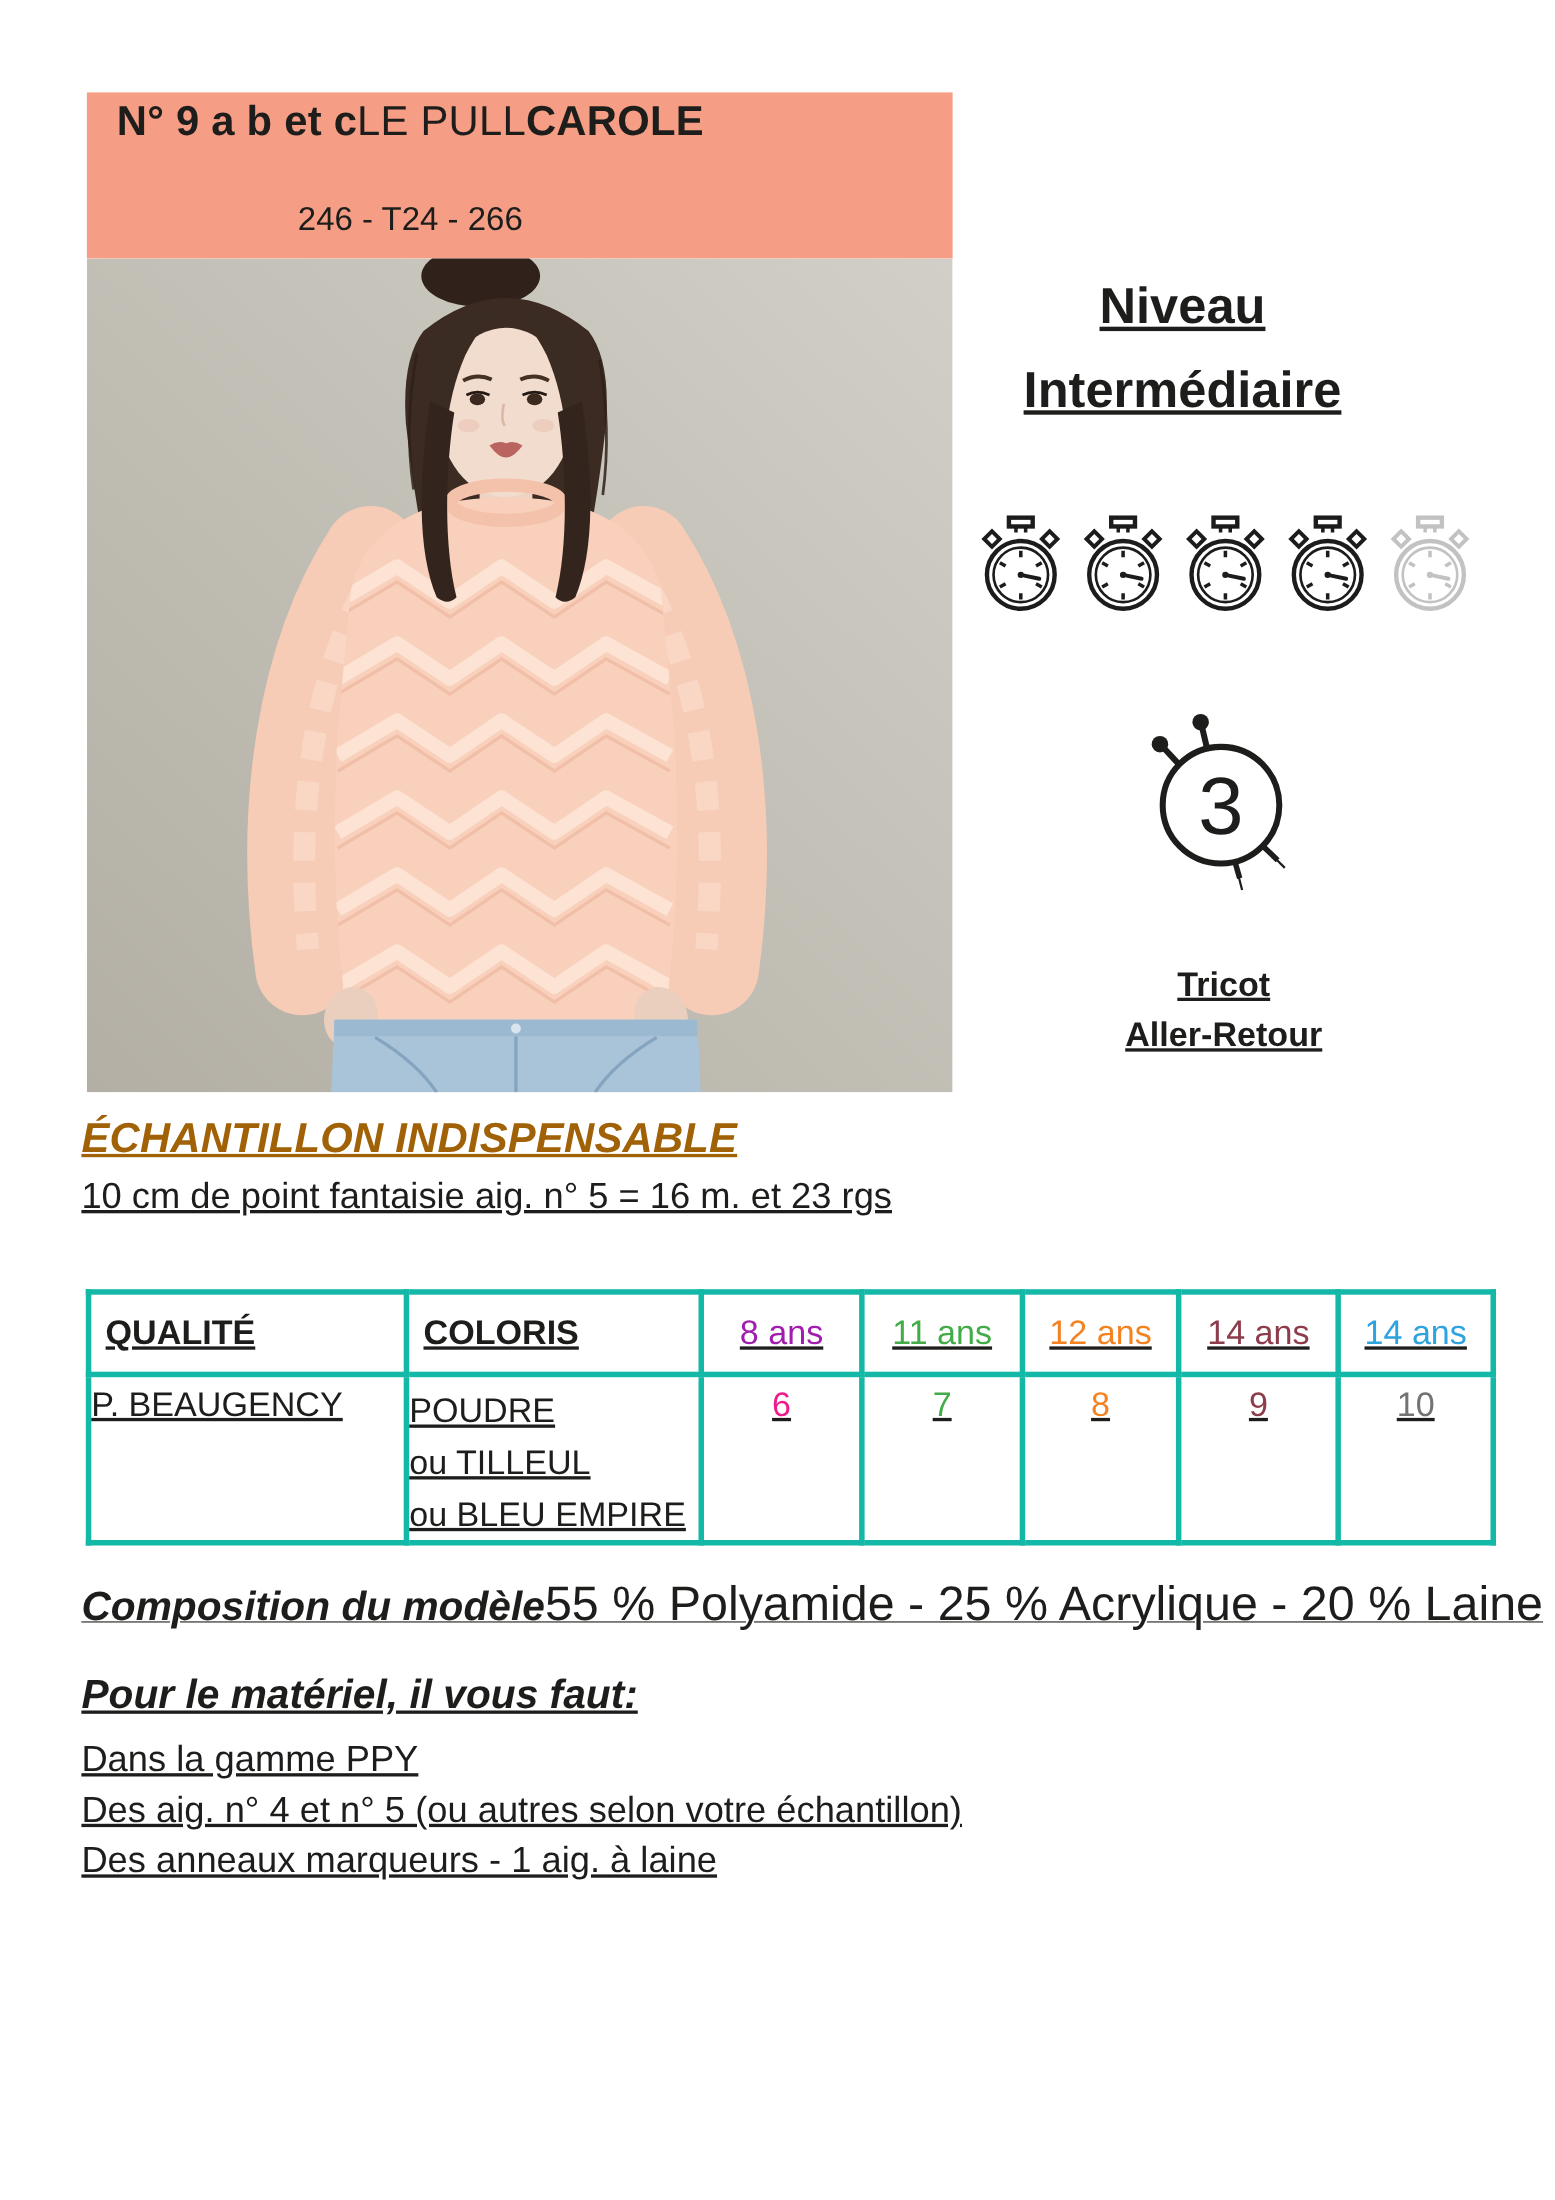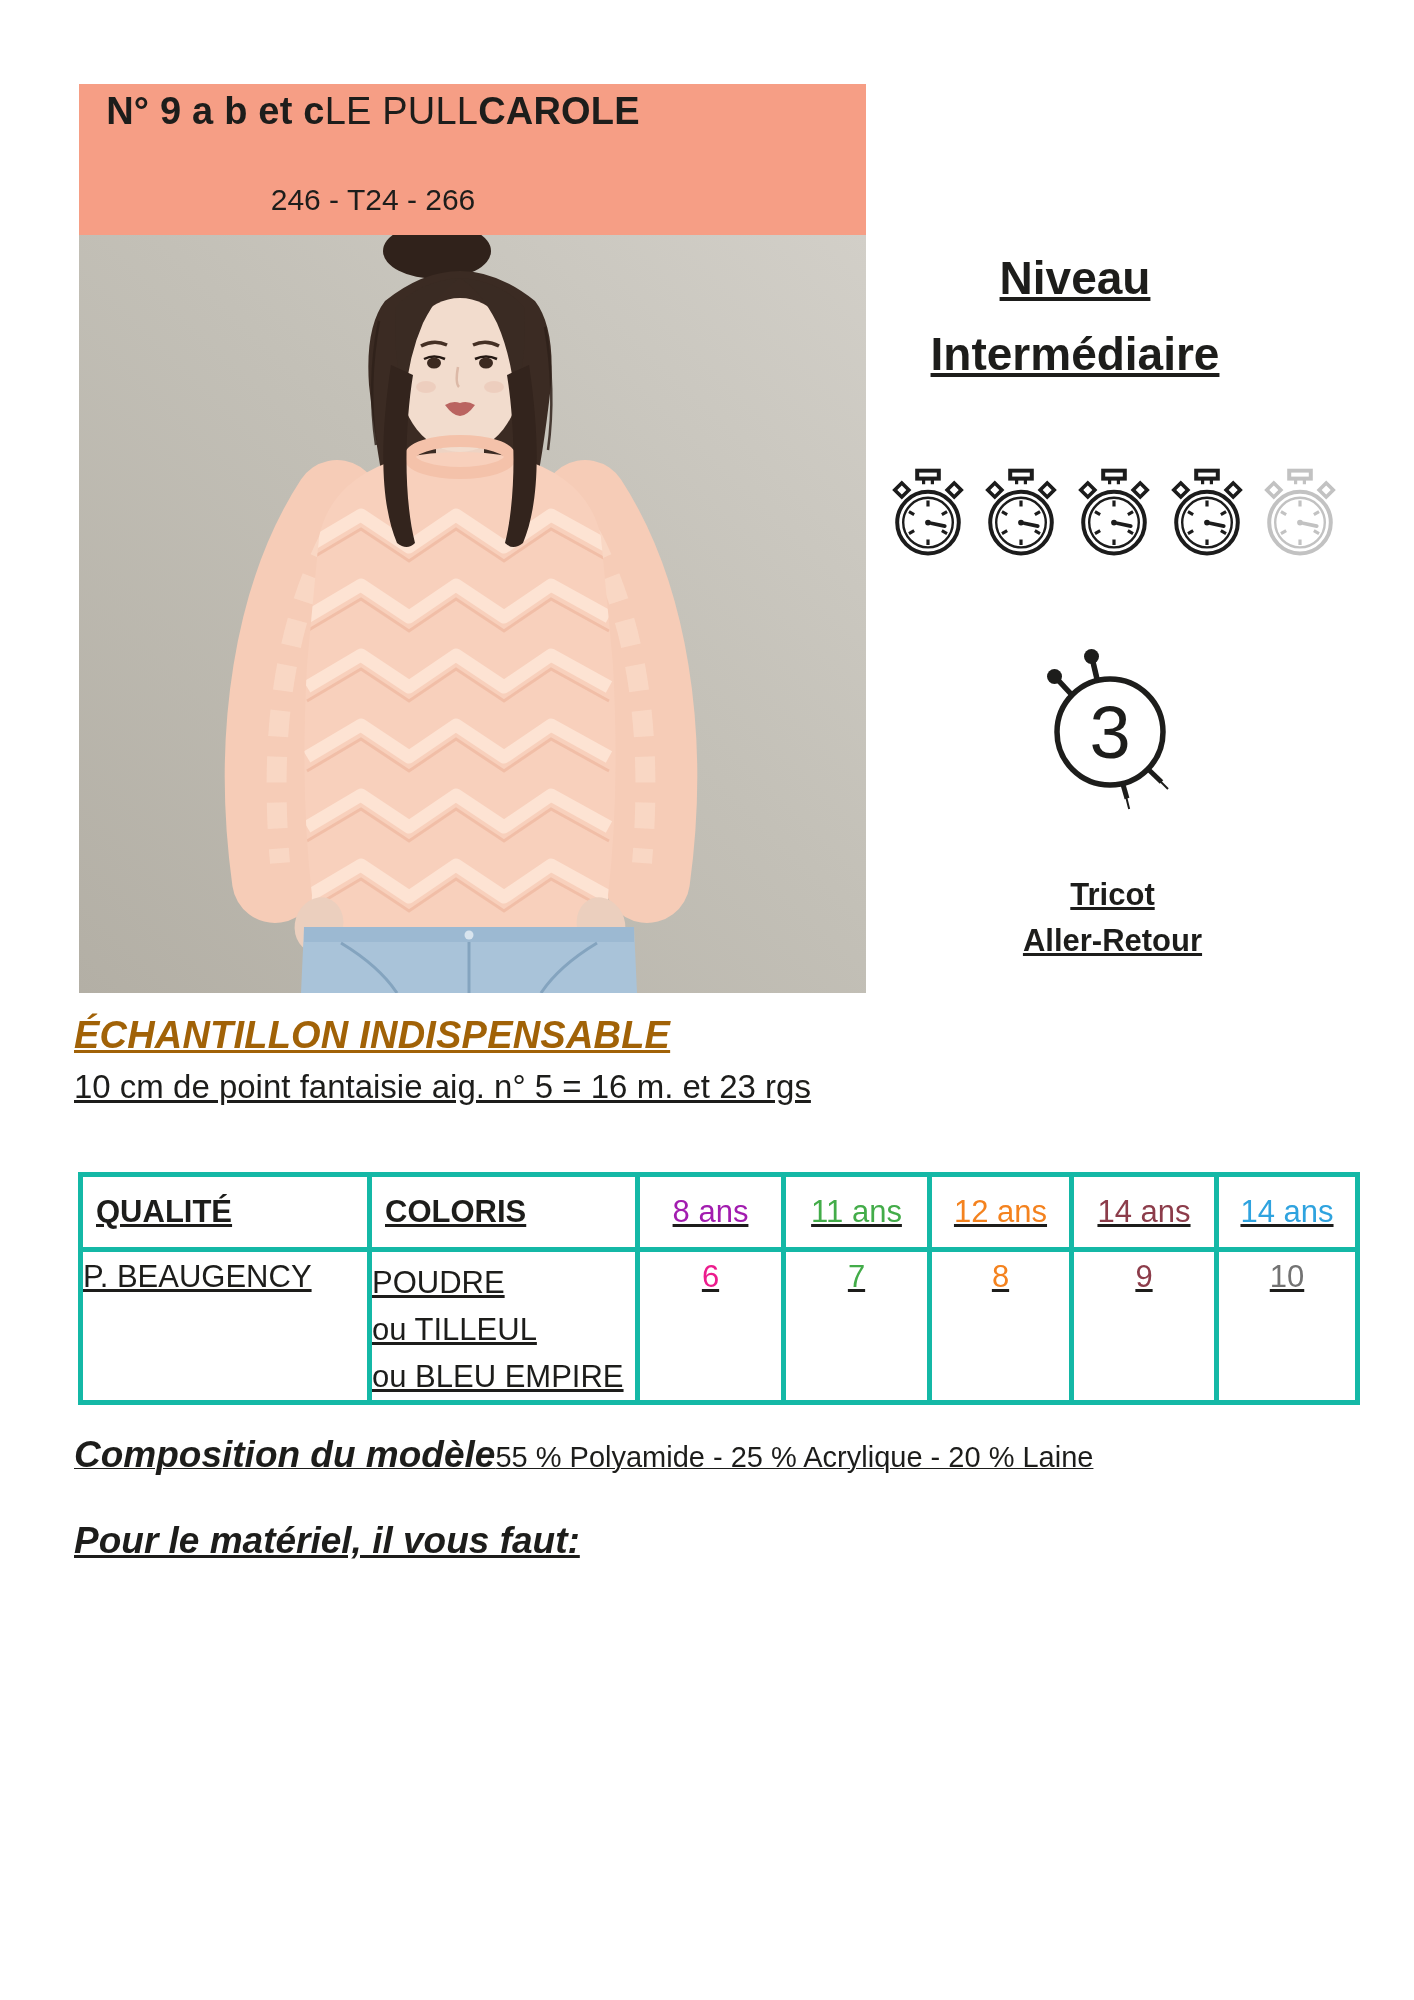--- a/index.html
+++ b/index.html
@@ -42,21 +42,21 @@
   table.size-table th.size{font-weight:400;}
   table.size-table td{height:138px;vertical-align:top;padding-top:7px;text-align:center;}
   table.size-table td.left{text-align:left;}
   td.quality{padding-left:4px;}
   td.colors{padding-left:7px;line-height:47px;white-space:nowrap;overflow:visible;}
   td.colors span{display:block;}
 
   
   .composition{left:74px;top:1434px;white-space:nowrap;}
   .composition .lbl{font-size:37px;font-weight:700;font-style:italic;}
-  .composition .val{font-size:29px;}
+  .composition .val{font-size:44px;}
   .materials-heading{left:74px;top:1520px;font-size:37px;font-weight:700;font-style:italic;}
   .materials{left:74px;top:1576px;font-size:33px;line-height:46px;}
 
   .hiddefs{position:absolute;width:0;height:0;overflow:hidden;}
 </style>
 </head>
 <body>
 
 <svg class="hiddefs" aria-hidden="true">
   <defs>
@@ -265,14 +265,19 @@
           <td style="color: rgb(140, 60, 74);">9</td>
           <td style="color: #737373;">10</td>
         </tr>
       </tbody>
     </table>
   </div>
 
   <div class="abs composition"><span class="lbl">Composition du modèle</span><span class="val">55 % Polyamide - 25 % Acrylique - 20 % Laine</span></div>
 
   <div class="abs materials-heading">Pour le matériel, il vous faut:</div>
+  <div class="abs materials">
+    <div>Dans la gamme PPY</div>
+    <div>Des aig. n° 4 et n° 5 (ou autres selon votre échantillon)</div>
+    <div>Des anneaux marqueurs - 1 aig. à laine</div>
+  </div>
 
 </div>
 
 </body></html>

